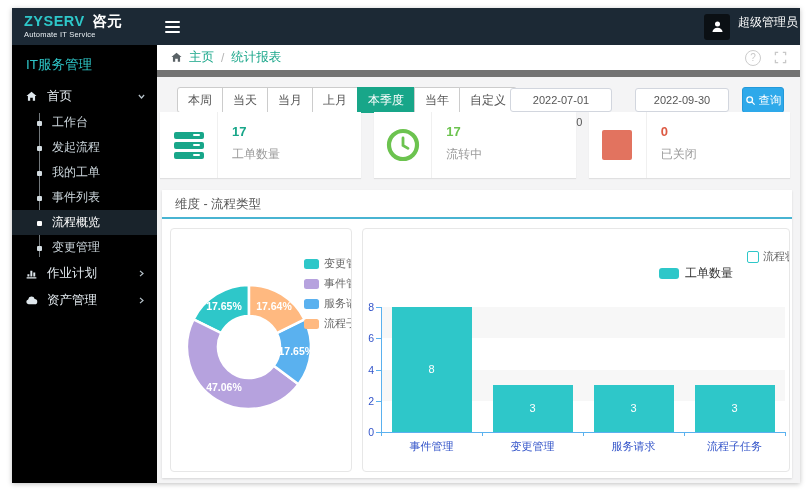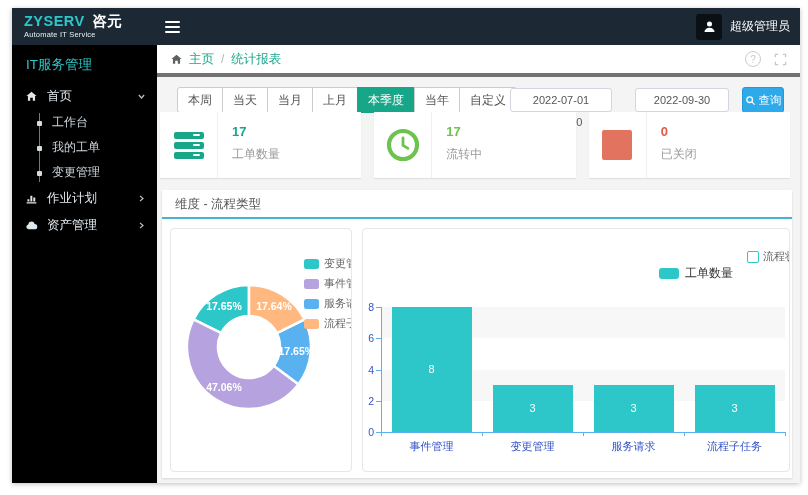--- a/index.html
+++ b/index.html
@@ -10,40 +10,40 @@
   
   .topbar { position:absolute; left:0; top:0; width:788px; height:37px; background:#1c2935; display:flex; align-items:center; overflow:hidden; }
   .logo { width:145px; padding-left:12px; }
   .logo-line1 { font-size:14.5px; font-weight:bold; letter-spacing:.5px; line-height:15px; white-space:nowrap; }
   .logo-en { color:#2ec7c9; }
   .logo-cn { color:#ffffff; margin-left:3px; }
   .logo-sub { font-size:7.5px; color:#e8eef2; margin-top:1px; letter-spacing:.2px; }
   .hamburger { width:30px; height:37px; display:flex; flex-direction:column; justify-content:center; align-items:center; gap:3px; cursor:pointer; }
   .hamburger span { display:block; width:15px; height:2px; background:#fff; border-radius:1px; }
   .top-spacer { flex:1; }
-  .user { display:flex; align-items:center; margin-right:0; padding-right:10px; white-space:nowrap; }
+  .user { display:flex; align-items:flex-start; margin-right:0; padding-right:2px; white-space:nowrap; }
   .avatar { width:26px; height:26px; background:#0b1014; border-radius:3px; display:flex; align-items:center; justify-content:center; }
   .user-name { color:#fff; font-size:12px; margin-left:8px; }
 
   
   .sidebar { position:absolute; left:0; top:37px; width:145px; height:438px; background:#000000; overflow:hidden; }
   .side-title { color:#2ec7c9; font-size:13.5px; padding:11px 14px 9px 14px; }
   .side-item { position:relative; height:27px; display:flex; align-items:center; padding-left:13px; color:#e4ebf0; font-size:12.5px; cursor:pointer; }
   .side-item .mi { width:14px; height:14px; margin-right:8px; color:#dfe7ec; display:flex; align-items:center; }
   .side-item .chev { position:absolute; right:11px; color:#b9c5cc; display:flex; }
   .submenu { position:relative; }
   .submenu::before { content:""; position:absolute; left:27px; top:3px; bottom:3px; width:1px; background:rgba(210,220,226,.55); }
   .sub-item { position:relative; height:25px; line-height:25px; padding-left:40px; font-size:12px; color:#cdd7dd; cursor:pointer; }
   .sub-item .bullet { position:absolute; left:25px; top:10.5px; width:5px; height:5px; background:#d2dbe0; border-radius:1px; }
   .sub-item.active { background:#19232b; color:#ffffff; }
   .sub-item.active .bullet { background:#ffffff; }
 
   
   .content { position:absolute; left:145px; top:37px; width:643px; height:438px; background:#f4f4f5; }
-  .breadcrumb-bar { position:absolute; left:0; top:0; right:0; height:32px; background:#fff; border-bottom:4px solid #737373; display:flex; align-items:center; padding:0 13px; }
+  .breadcrumb-bar { position:absolute; left:0; top:0; right:0; height:32px; background:#fff; border-bottom:7px solid #737373; display:flex; align-items:center; padding:0 13px; }
   .bc-link { color:#18a689; font-size:12.5px; text-decoration:none; cursor:pointer; }
   .bc-sep { color:#b5b5b5; font-size:12px; margin:0 7px; }
   .bc-home { margin-right:6px; display:flex; color:#5a6266; }
   .bc-right { margin-left:auto; display:flex; align-items:center; gap:13px; }
   .q-icon { width:16px; height:16px; border:1.4px solid #cccccc; border-radius:50%; color:#c9c9c9; font-size:10px; display:flex; align-items:center; justify-content:center; cursor:pointer; }
 
   .filter-row { position:absolute; left:12px; top:42px; right:8px; height:26px; }
   .btn-group { display:inline-flex;padding-left:8px; }
   .btn-group button { height:26px; padding:0 10px; background:#fff; border:1px solid #ccc; margin-left:-1px; font-size:12px; color:#555; cursor:pointer; font-family:inherit; }
   .btn-group button:first-child { margin-left:0; border-radius:3px 0 0 3px; }
@@ -123,21 +123,24 @@
             </span>
             <span>首页</span>
             <span class="chev">
               <svg viewBox="0 0 12 12" width="9" height="9">
                 <polyline points="2.5,4 6,8 9.5,4" fill="none" stroke="currentColor" stroke-width="1.6"></polyline>
               </svg>
             </span>
           </div>
           <div class="submenu">
             <div class="sub-item"><span class="bullet"></span><span>工作台</span></div>
+            <div class="sub-item"><span class="bullet"></span><span>发起流程</span></div>
             <div class="sub-item"><span class="bullet"></span><span>我的工单</span></div>
+            <div class="sub-item"><span class="bullet"></span><span>事件列表</span></div>
+            <div class="sub-item active"><span class="bullet"></span><span>流程概览</span></div>
             <div class="sub-item"><span class="bullet"></span><span>变更管理</span></div>
           </div>
           <div class="side-item">
             <span class="mi">
               <svg viewBox="0 0 16 16" width="13" height="13">
                 <path d="M2 12.6 H14 V14 H2 Z M3 8.8 H5.4 V11.8 H3 Z M6.6 4.6 H9 V11.8 H6.6 Z M10.2 6.8 H12.6 V11.8 H10.2 Z" fill="currentColor"></path>
               </svg>
             </span>
             <span>作业计划</span>
             <span class="chev">

